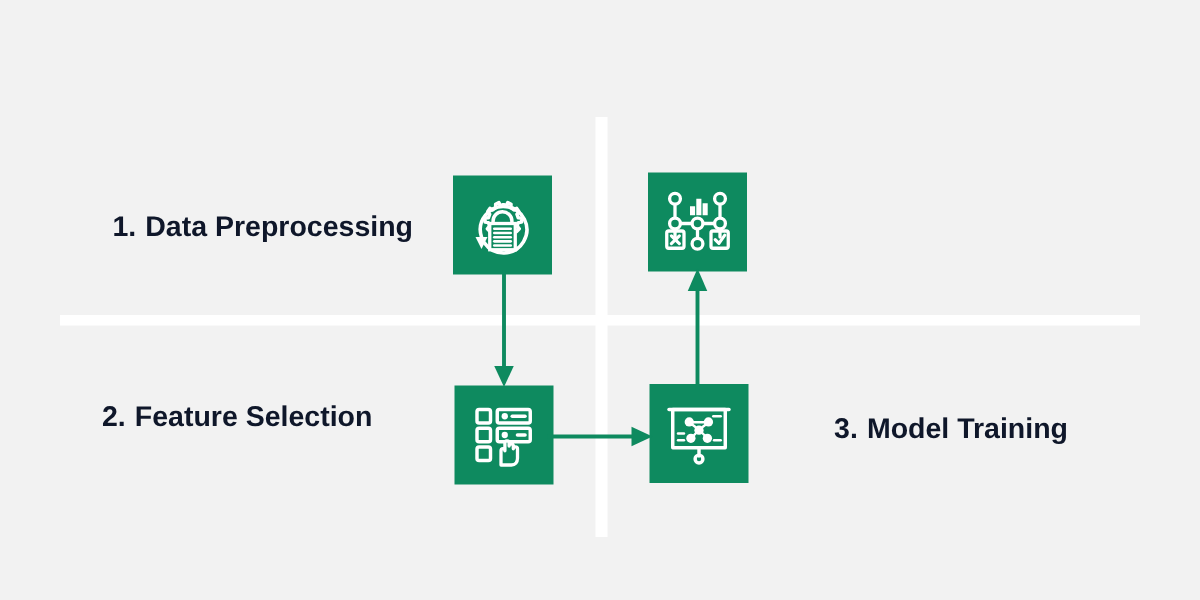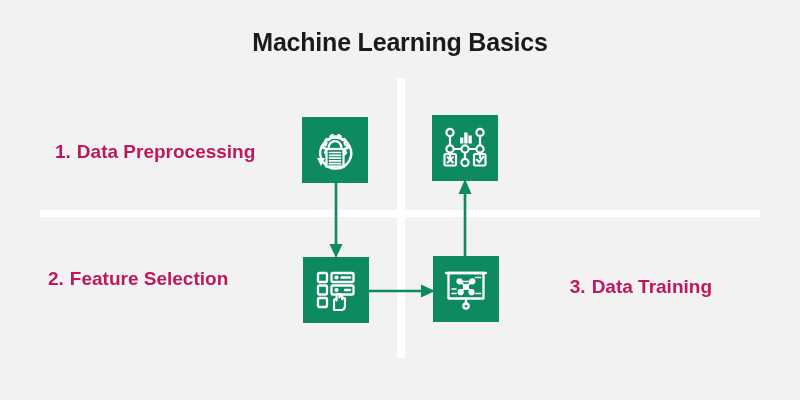--- a/index.html
+++ b/index.html
@@ -66,23 +66,24 @@
   #tile-4 { left: 432px; top: 115px; }
   #tile-2 { left: 303px; top: 257px; }
   #tile-3 { left: 433px; top: 256px; }
   .tile svg { display: block; }
 
   
   .label {
     position: absolute;
     font-size: 19px;
     font-weight: bold;
-    color: #be185d;
+    color: #0f172a;
     white-space: nowrap;
     z-index: 3;
+    margin-left: 20px;
   }
   .label .num { margin-right: 6px; }
   #label-1 { left: 55px;  top: 141px; }
   #label-2 { left: 48px;  top: 268px; }
   #label-3 { right: 88px; top: 276px; }
   #label-4 { right: 68px; top: 142px; }
 
   
   .arrow {
     position: absolute;
@@ -90,21 +91,20 @@
   }
   #arrow-1-2 { left: 328px; top: 180px; }
   #arrow-2-3 { left: 365px; top: 283px; }
   #arrow-3-4 { left: 457px; top: 178px; }
 </style>
 </head>
 <body>
 
 <div id="canvas">
 
-  <div id="title">Machine Learning Basics</div>
 
   <div class="divider-h"></div>
   <div class="divider-v"></div>
 
   <div class="tile" id="tile-1">
     <span>
       <svg width="50" height="50" viewBox="0 0 50 50">
         <g fill="none" stroke="#ffffff" stroke-width="2.4" stroke-linecap="round" stroke-linejoin="round">
           <path d="M11 33 A15.5 15.5 0 1 1 13 37"></path>
           <path d="M11 29 L11 38 L19 38" stroke-width="0"></path>
@@ -188,21 +188,21 @@
           <line x1="33.5" y1="12.5" x2="38.5" y2="12.5"></line>
           <line x1="10" y1="24" x2="14" y2="24"></line>
           <line x1="10" y1="28.5" x2="14" y2="28.5"></line>
           <line x1="34" y1="28.5" x2="38.5" y2="28.5"></line>
         </g>
       </svg>
     </span>
   </div>
 
   <div class="label" id="label-3">
-    <span class="num">3.</span><span>Data Training</span>
+    <span class="num">3.</span><span>Model Training</span>
   </div>
 
   <div class="tile" id="tile-4">
     <span>
       <svg width="48" height="48" viewBox="0 0 48 48">
         <g stroke="#ffffff" stroke-width="2.2" stroke-linecap="round" fill="none">
           <line x1="9" y1="11" x2="9" y2="22"></line>
           <line x1="39" y1="11" x2="39" y2="22"></line>
           <line x1="9" y1="25" x2="24" y2="25"></line>
           <line x1="24" y1="25" x2="39" y2="25"></line>

